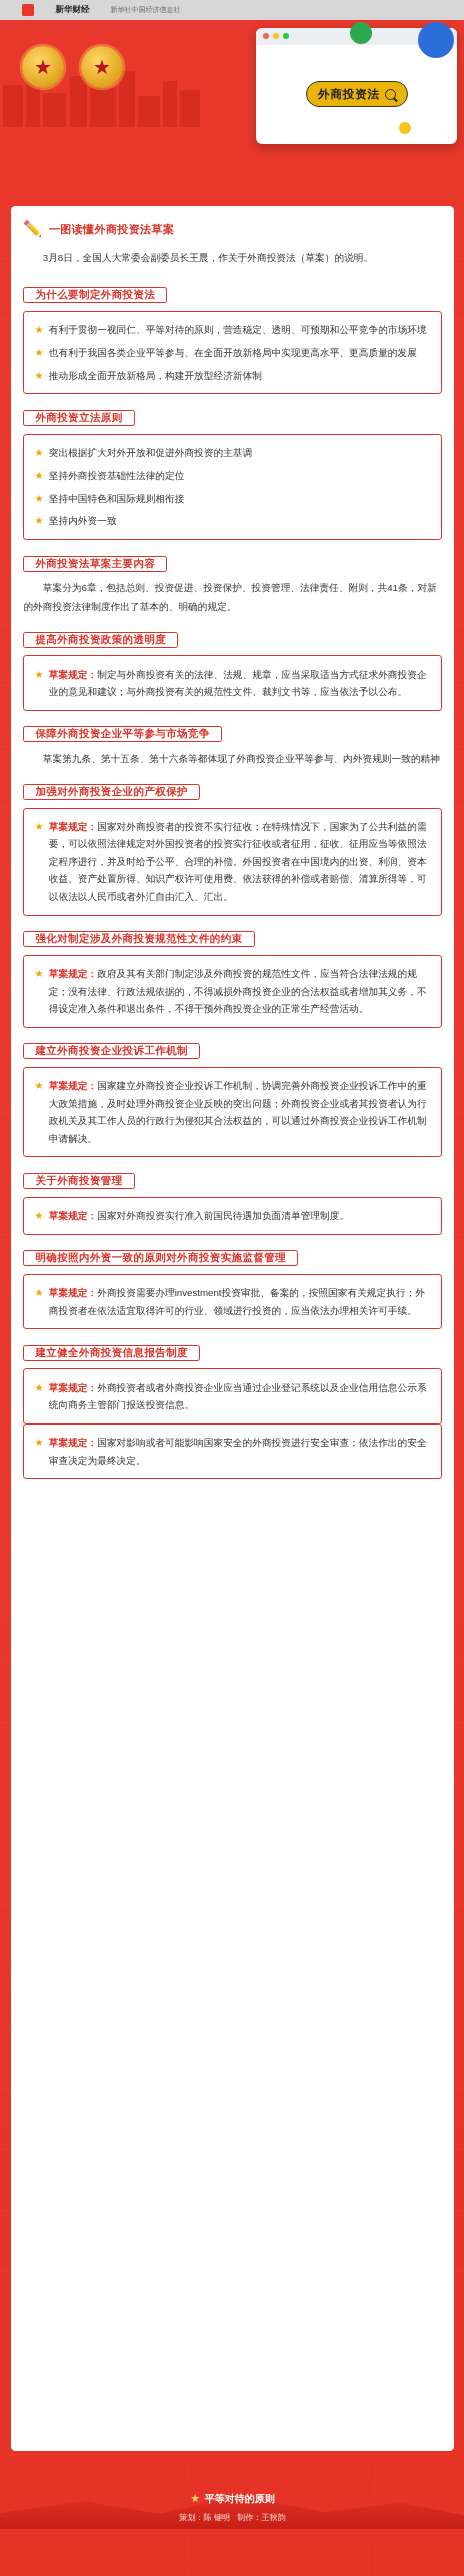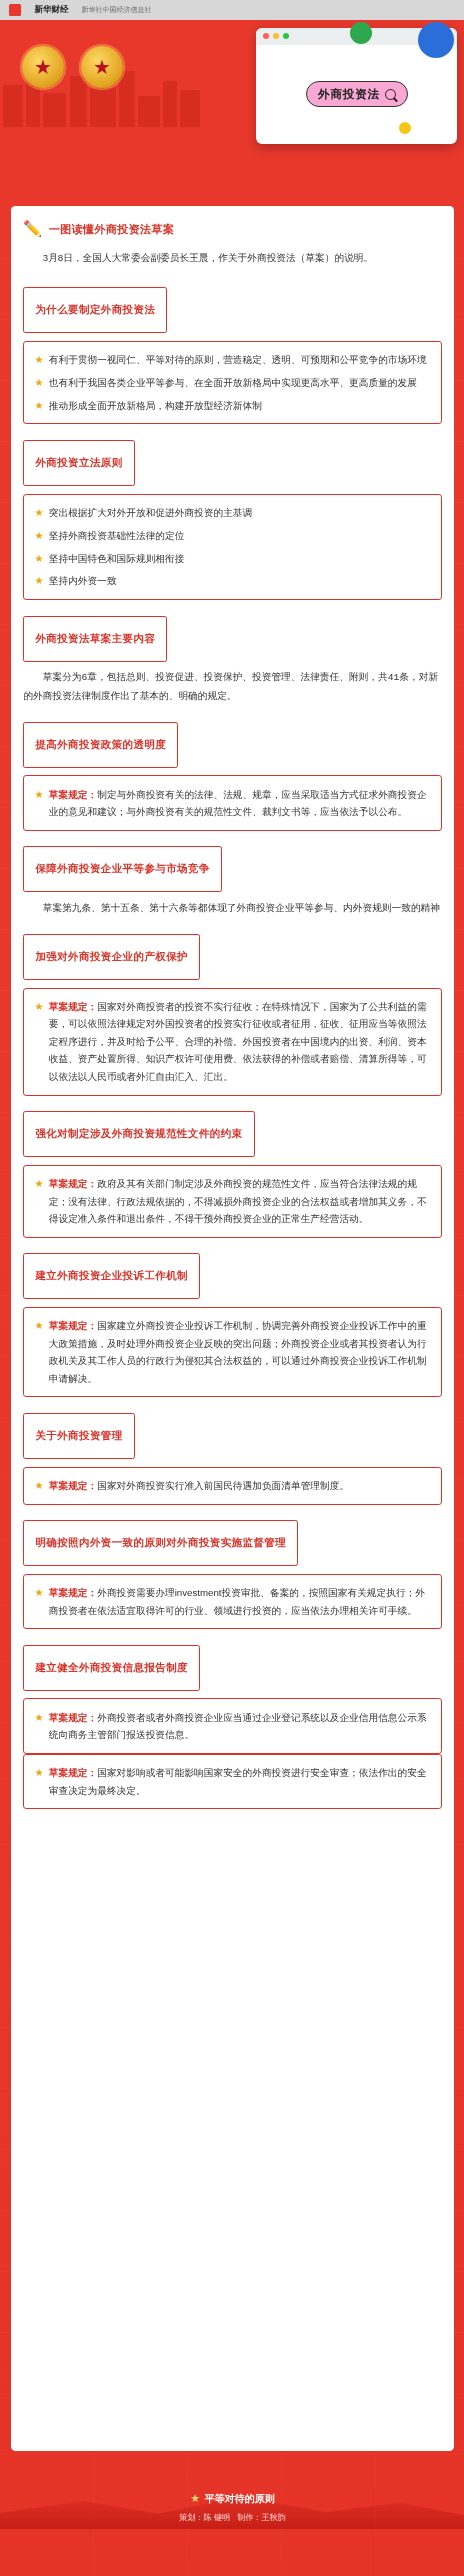--- a/index.html
+++ b/index.html
@@ -28,22 +28,22 @@
     z-index: 1;
   }
   .content { position: relative; z-index: 3; }
 
   
   .topbar {
     height: 20px;
     background: #d7d7d7;
     display: flex;
     align-items: center;
-    padding: 0 9px;
-    gap: 13px;
+    padding: 0 22px;
+    gap: 21px;
     font-size: 8.5px;
     color: #444;
     position: relative;
     z-index: 4;
   }
   .topbar .logo-sq {
     width: 12.4px; height: 12.4px; background: #e8382c;
     border-radius: 1.5px;
   }
   .topbar .site { font-weight: bold; color: #222; font-size: 8.5px; }
@@ -98,21 +98,21 @@
   .dot.r { background: #ff5f57; }
   .dot.y { background: #febc2e; }
   .dot.g { background: #28c840; }
   .browser-body {
     display: flex; align-items: center; justify-content: center;
     height: 99px;
   }
   .search-pill {
     display: flex; align-items: center; gap: 4.6px;
     border: 1.5px solid #333; border-radius: 14px;
-    padding: 4.6px 11px; background: #f9a8d4;
+    padding: 4.6px 11px; background: #eab308;
   }
   .search-pill .txt { font-size: 11.6px; font-weight: bold; color: #222; letter-spacing: 0.8px; }
   .search-pill .mag {
     width: 11px; height: 11px; border: 1.5px solid #222; border-radius: 50%;
     position: relative; display: inline-block;
   }
   .search-pill .mag:after {
     content: ""; position: absolute; right: -3.9px; bottom: -2.3px;
     width: 5.4px; height: 1.5px; background: #222; transform: rotate(45deg);
   }
@@ -160,21 +160,21 @@
     margin-bottom: 17px;
   }
 
   
   .sec-head {
     display: inline-block;
     border: 1.2px solid #d8342a;
     color: #d8342a;
     font-size: 10.5px;
     font-weight: bold;
-    padding: 15px 11px;
+    padding: 0 11px;
     border-radius: 2.3px;
     margin: 15.5px 0 7.7px 0;
     letter-spacing: 0.4px;
     background: #fff;
   }
   .sec-head.first { margin-top: 3.1px; }
 
   .card {
     border: 1.2px solid #d8342a;
     border-radius: 3.1px;
@@ -189,21 +189,21 @@
     color: #333;
     margin-bottom: 5.4px;
   }
   .bullet:last-child { margin-bottom: 0; }
   .bullet .star { color: #f0a500; font-size: 10px; line-height: 1.7; flex: 0 0 auto; }
   .bullet .btext { flex: 1; }
   .bullet .btext b { color: #d8342a; font-weight: bold; }
   .plain {
     font-size: 9.7px; line-height: 1.9; color: #333;
   }
-  .plain.indent { text-indent: 2em; font-family: Liberation Mono, monospace; }
+  .plain.indent { text-indent: 2em; }
 
   
   .footer {
     position: relative;
     z-index: 3;
     height: 67px;
     margin-top: 11px;
     display: flex;
     flex-direction: column;
     align-items: center;

